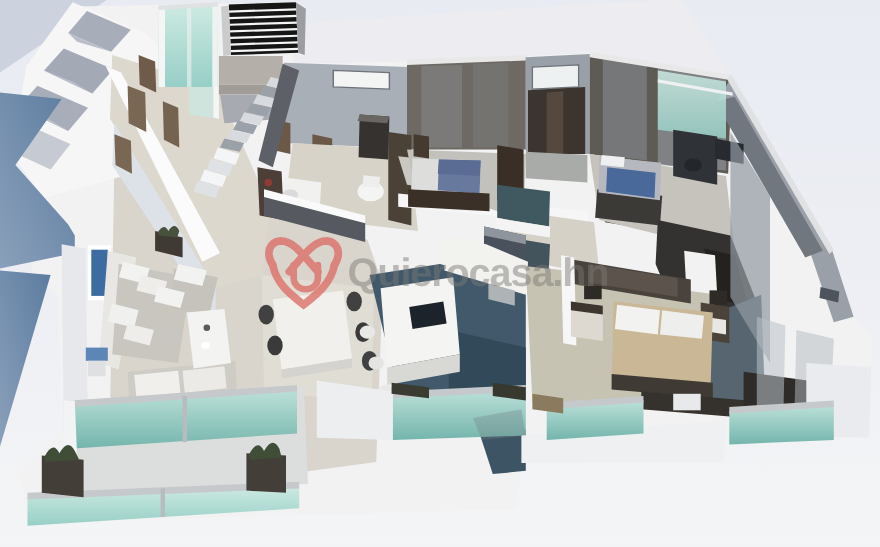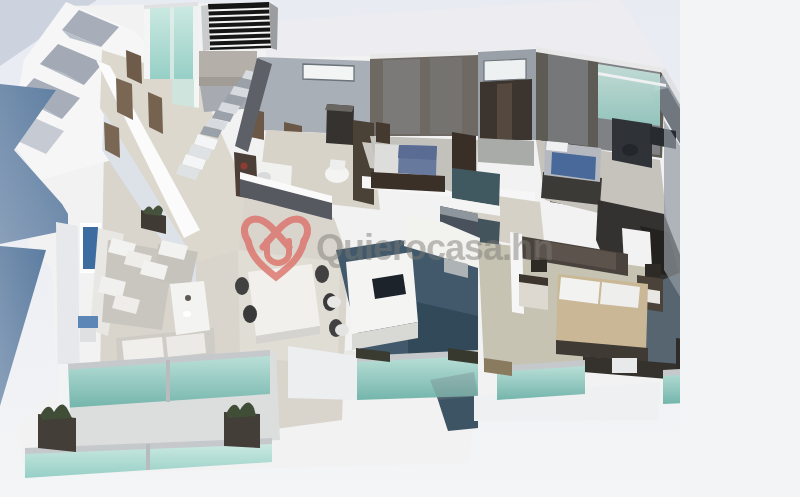--- a/index.html
+++ b/index.html
@@ -1,16 +1,16 @@
 <!DOCTYPE html>
 <html><head>
 <meta charset="utf-8">
 <style>
   html,body{margin:0;padding:0;background:#f3f4f6;}
-  #scene{width:680px;height:497px;position:relative;overflow:hidden;font-family:"Liberation Sans",sans-serif;}
+  #scene{width:800px;height:497px;position:relative;overflow:hidden;font-family:"Liberation Sans",sans-serif;}
 </style>
 </head>
 <body>
 <div id="scene">
 <svg width="800" height="497" viewBox="0 0 800 497" xmlns="http://www.w3.org/2000/svg">
 <defs>
   <linearGradient id="bgGrad" x1="0" y1="0" x2="0" y2="1">
     <stop offset="0" stop-color="#e8ebf2"></stop>
     <stop offset="0.55" stop-color="#edeff4"></stop>
     <stop offset="1" stop-color="#f4f5f6"></stop>

